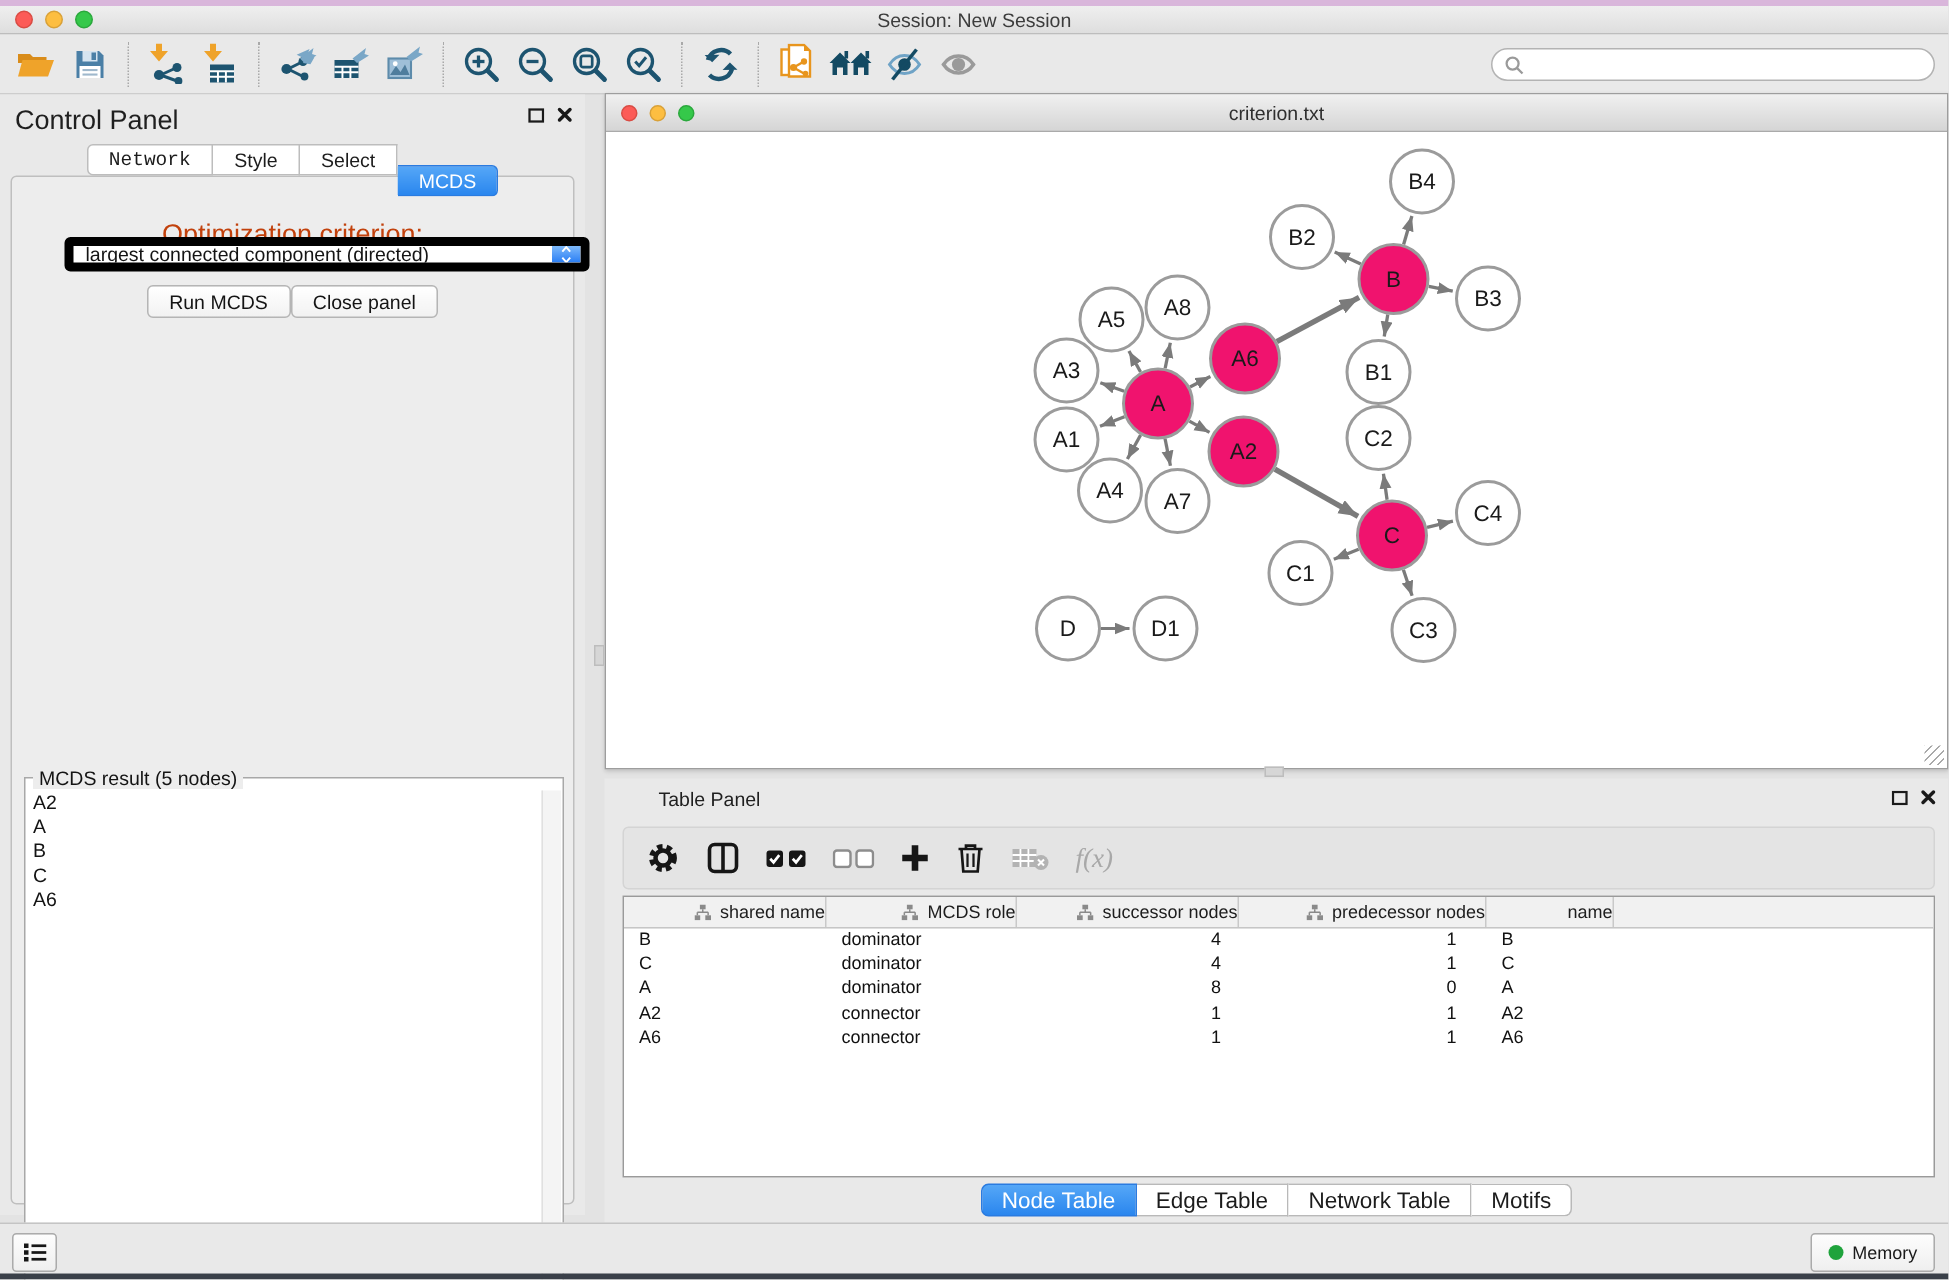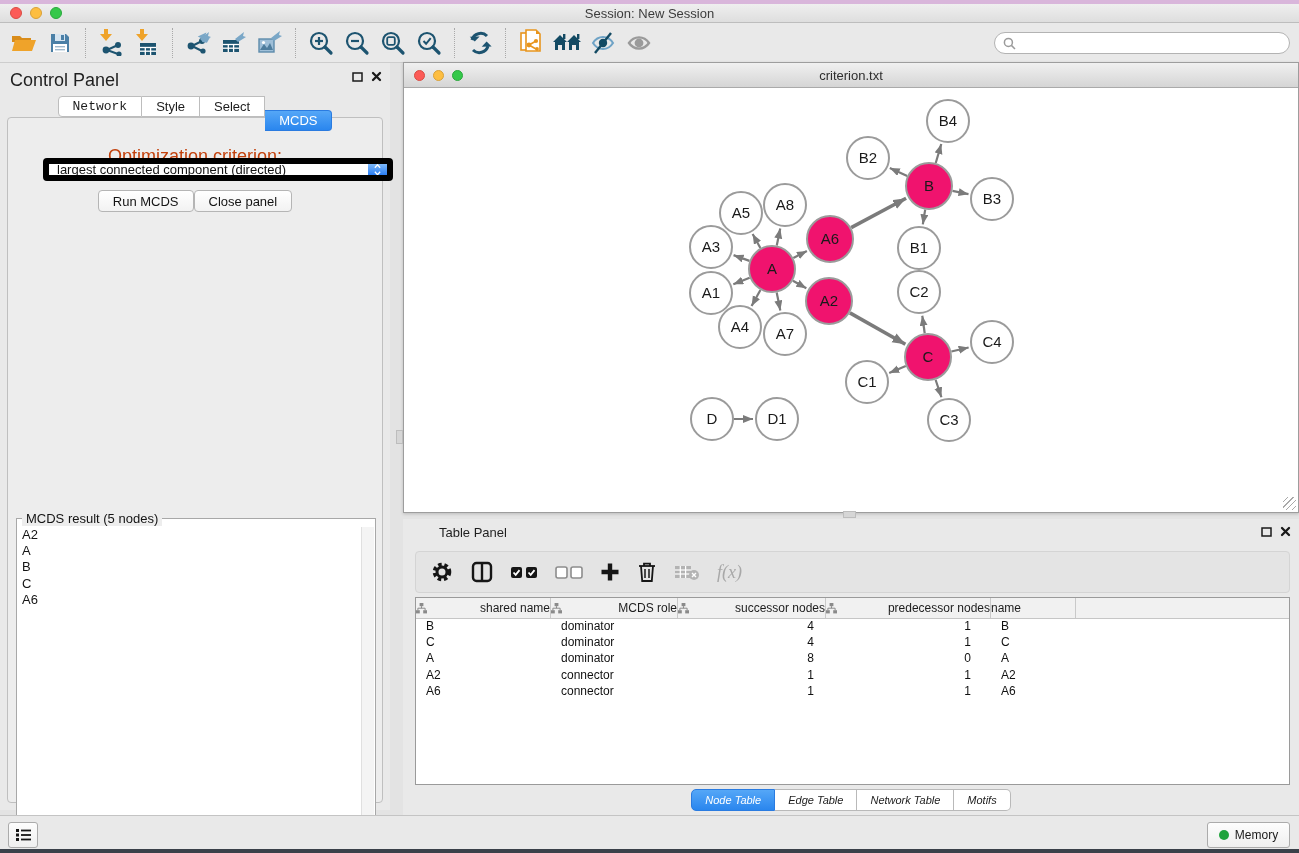--- a/index.html
+++ b/index.html
@@ -70,28 +70,28 @@
   .hhandle { position:absolute; left:843px; top:511px; width:13px; height:7px; background:#d6d6d6; border:1px solid #bdbdbd; }
 
   
   .table-panel { position:absolute; left:403px; top:519px; width:896px; height:296px; background:#e9e9e9; }
   .tp-title { position:absolute; left:14px; top:6px; font-size:13px; color:#1f1f1f;margin-left:22px; }
   .tp-toolbar { position:absolute; left:12px; top:32px; width:875px; height:42px; background:#e4e4e4;
     border:1px solid #d4d4d4; border-radius:4px; display:flex; align-items:center; gap:17px; padding-left:14px; }
   .fx { font-family:"Liberation Serif", serif; font-style:italic; font-size:18px; color:#a8a8a8; }
   .tbl { position:absolute; left:12px; top:78px; width:875px; height:188px; background:#fff; border:1px solid #9a9a9a; overflow:hidden; }
   .tbl-head { display:flex; height:21px; background:#f1f1f1; border-bottom:1px solid #c6c6c6; }
-  .th { display:flex; align-items:center; justify-content:space-between; gap:6px; font-size:12px; color:#1d1d1d;
+  .th { display:flex; align-items:center; justify-content:flex-end; gap:6px; font-size:12px; color:#1d1d1d;
     border-right:1px solid #c9c9c9; height:100%; }
   .th.filler { border-right:none; flex:1; }
   .tr { display:flex; height:16.2px; font-size:12px; color:#111; }
   .td { overflow:hidden; white-space:nowrap; }
   .tp-tabs { position:absolute; left:0; top:270px; width:100%; display:flex; justify-content:center; }
   .seg2 { height:22px; padding:0 13px; background:#fff; border:1px solid #b9b9b9; border-left:none;
-    font-size:11px; color:#1c1c1c; display:flex; align-items:center;font-style:italic; }
+    font-size:15px; color:#1c1c1c; display:flex; align-items:center; }
   .seg2:first-child { border-left:1px solid #b9b9b9; border-radius:5px 0 0 5px; }
   .seg2:last-child { border-radius:0 5px 5px 0; }
   .seg2.active { background:linear-gradient(#55a7f7,#2a86ee); border-color:#2a7be0; color:#fff; }
 
   
   .status-bar { position:absolute; left:0; top:815px; width:1299px; height:34px; background:#e9e9e9; border-top:1px solid #c4c4c4; }
   .sq-btn { position:absolute; background:linear-gradient(#fdfdfd,#efefef); border:1px solid #ababab; border-radius:3px;
     display:flex; align-items:center; justify-content:center; }
   .tasks-btn { left:8px; top:6px; width:30px; height:26px; }
   .memory-btn { right:9px; top:6px; width:83px; height:26px; gap:6px; font-size:12px; color:#1a1a1a; }

